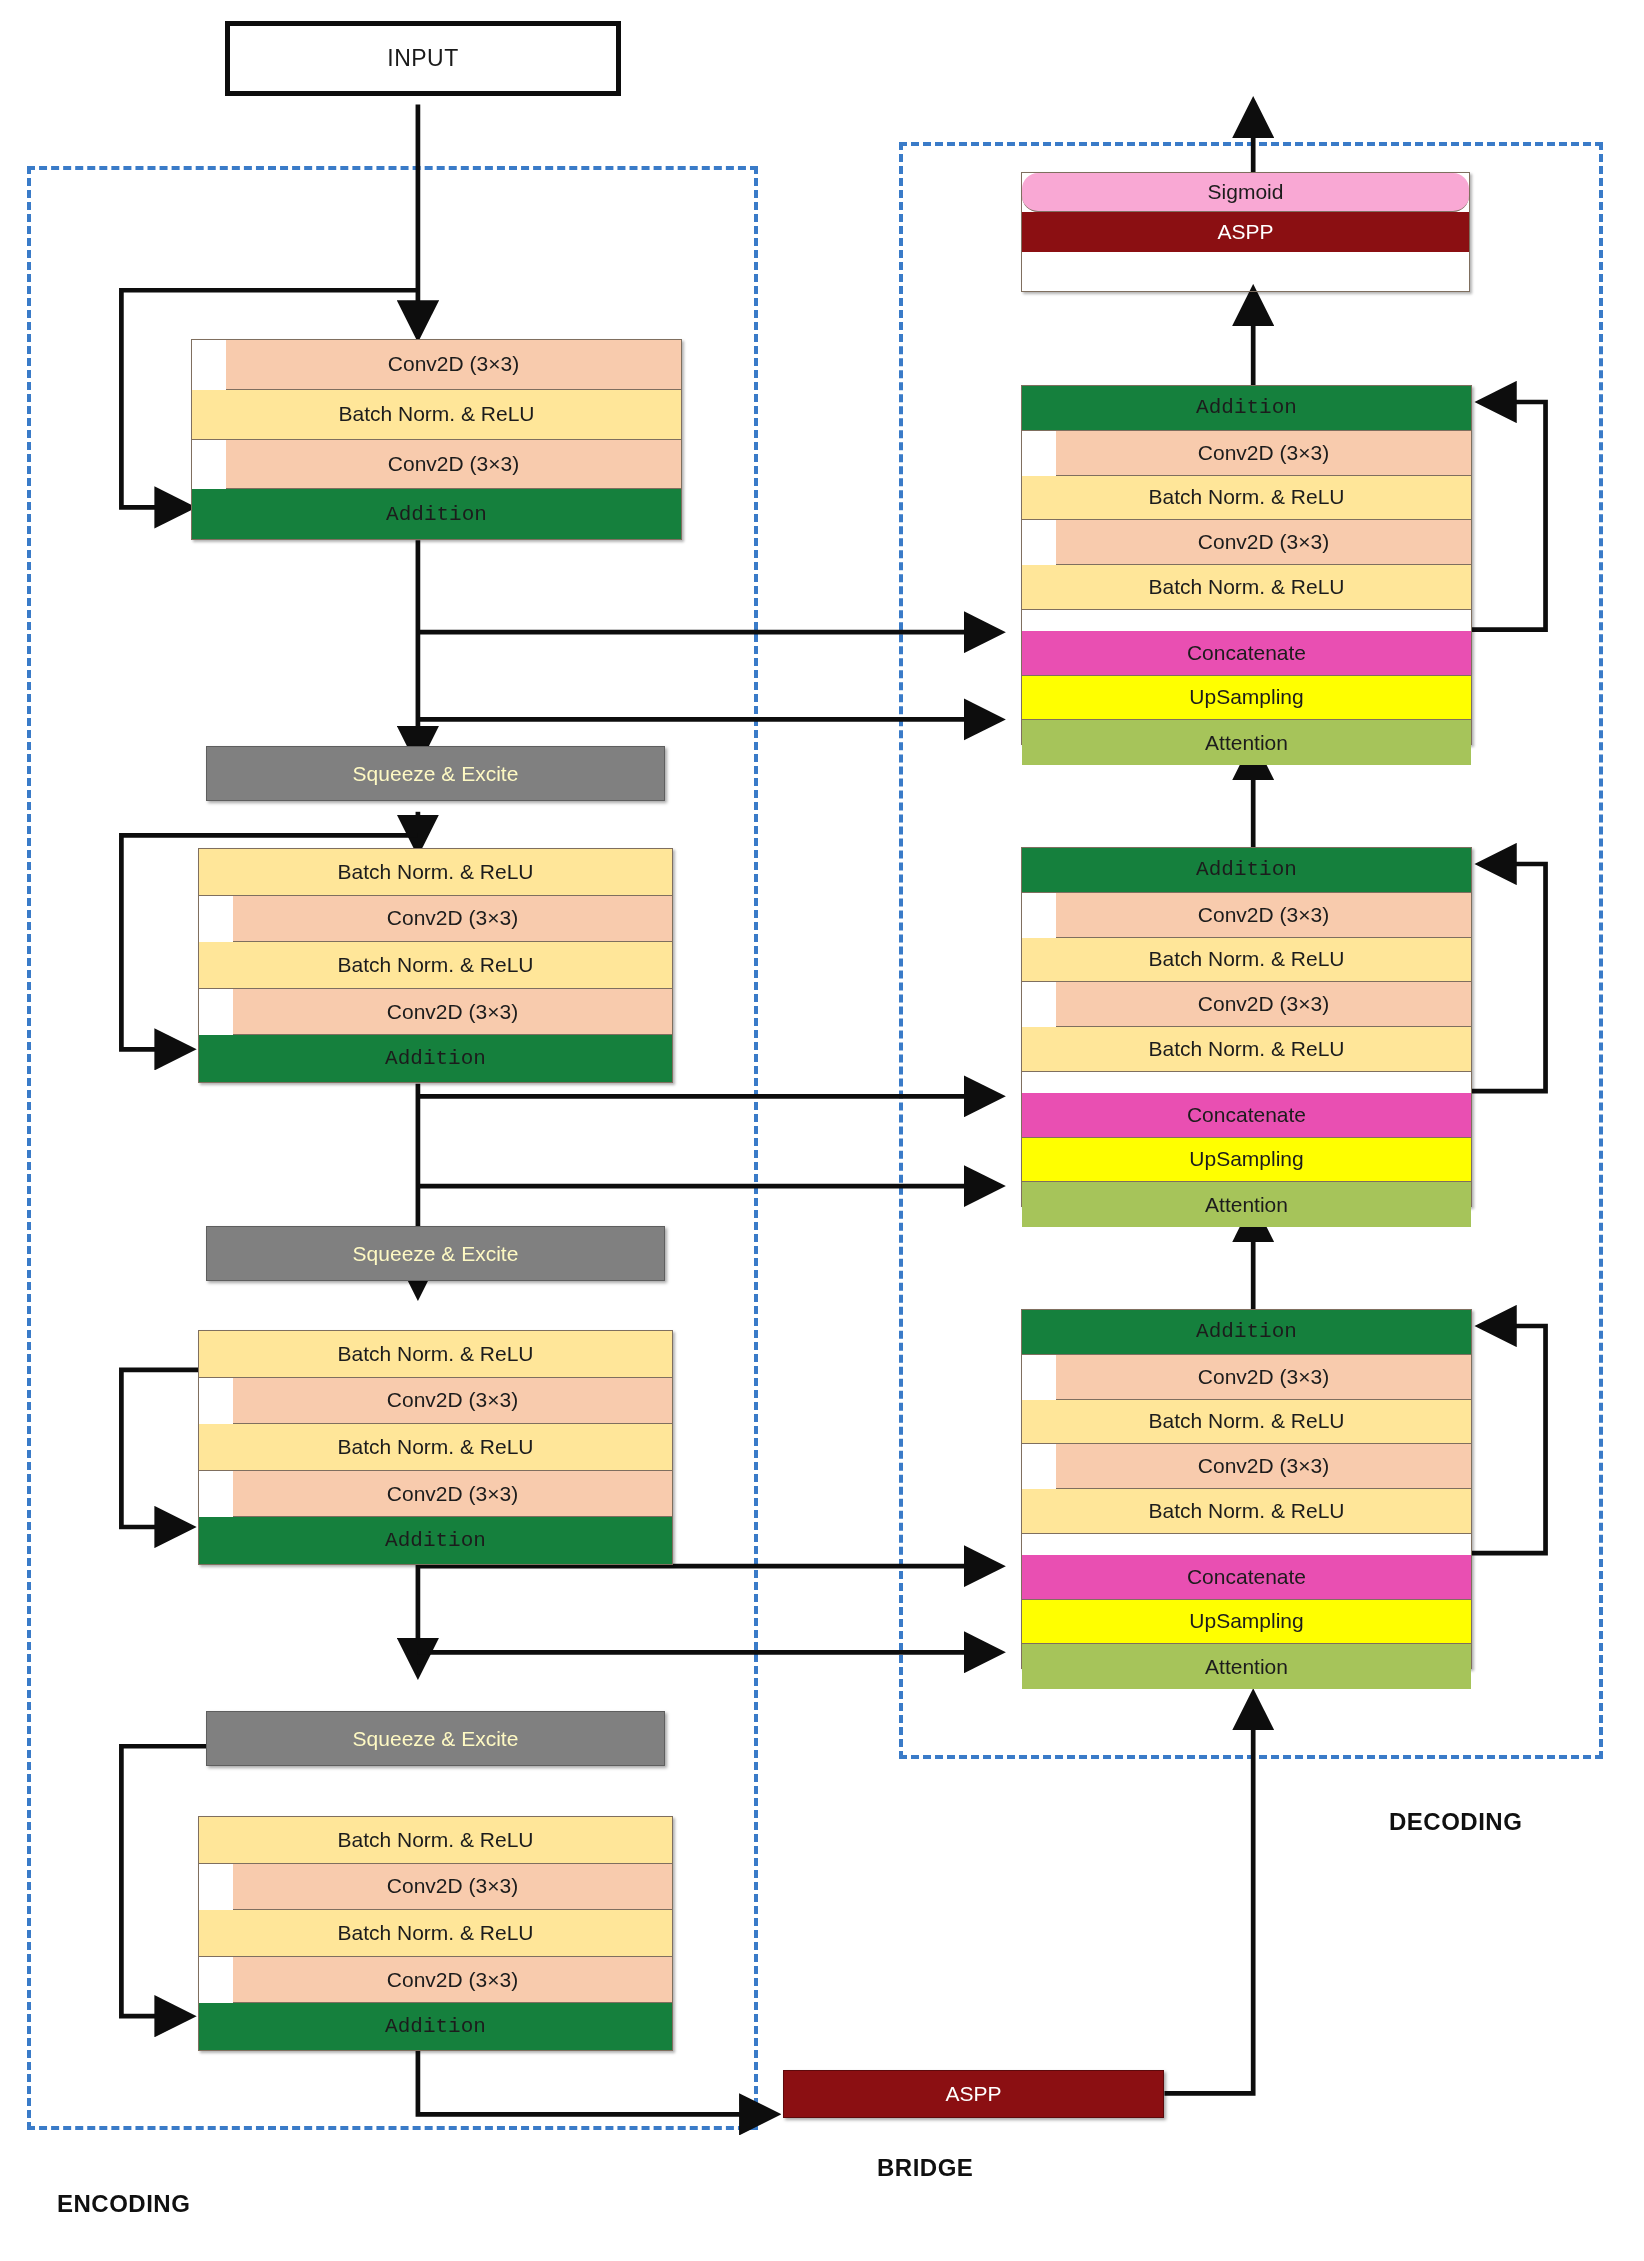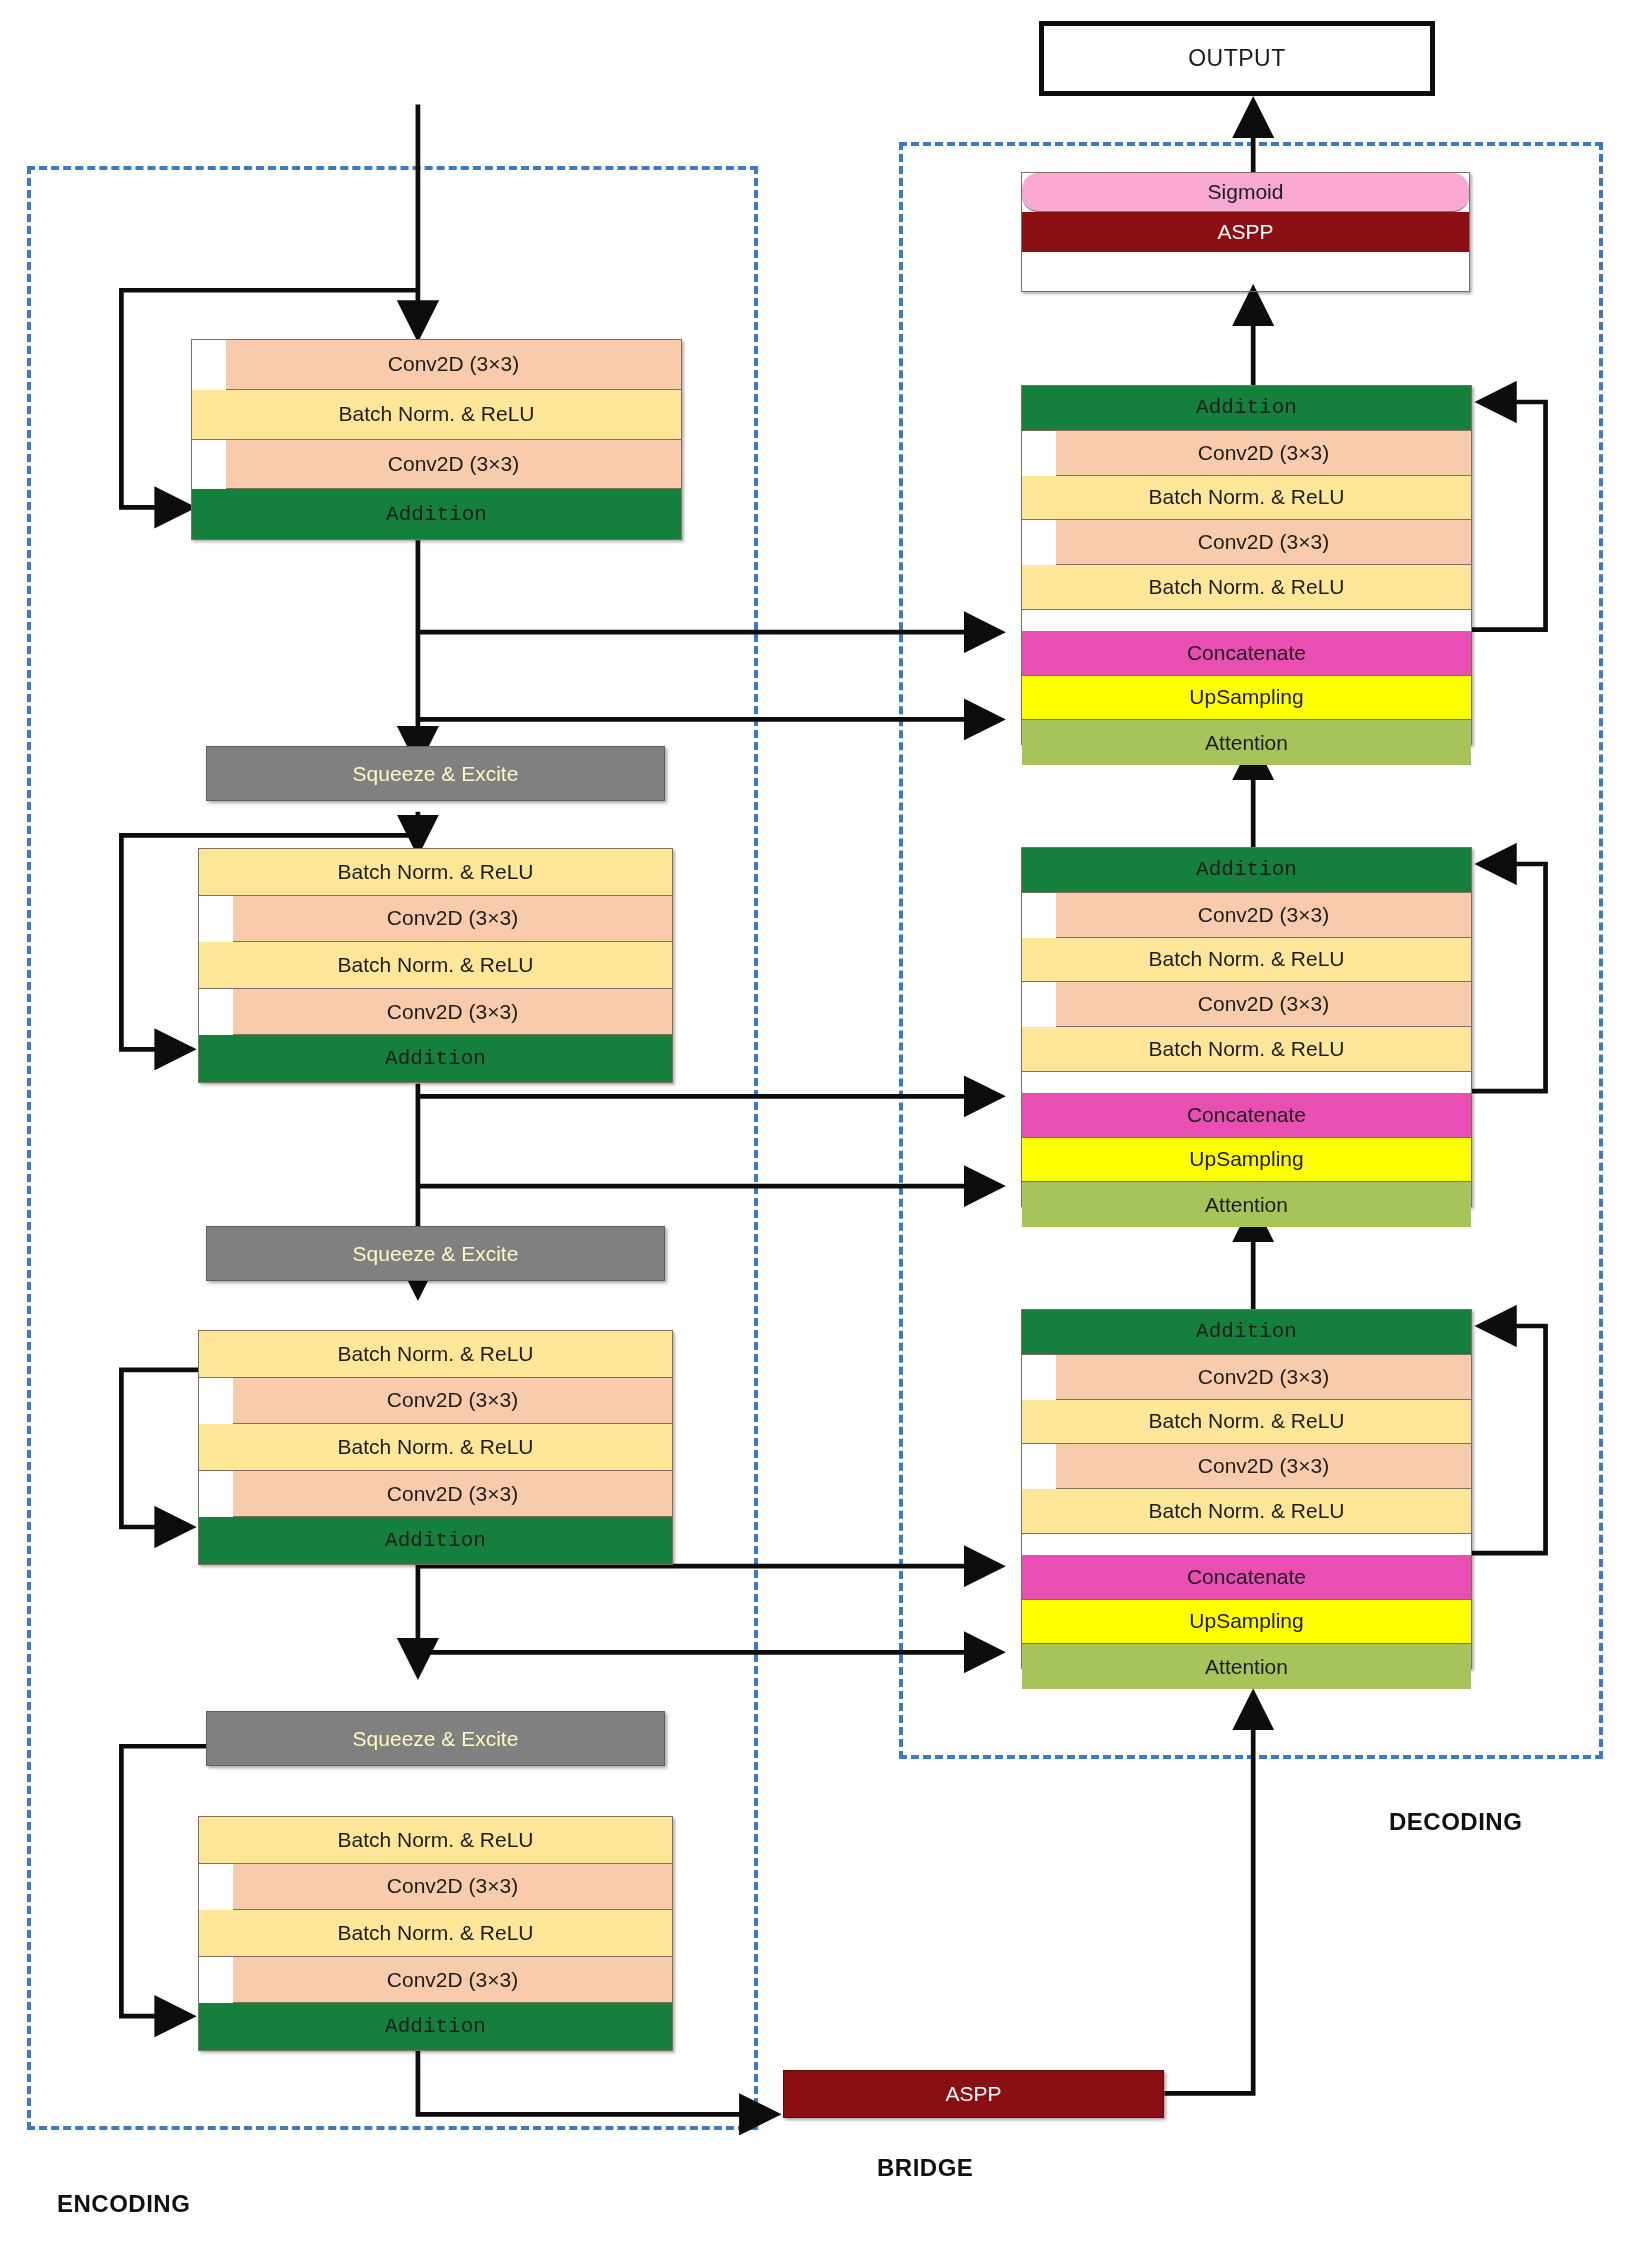--- a/index.html
+++ b/index.html
@@ -103,22 +103,22 @@
       <path d="M2818,2090 L2960,2090 L2960,1655 L2840,1655" marker-end="url(#ah)"></path>
 
       <path d="M2400,770 L2400,560" marker-end="url(#ah)"></path>
 
       <path d="M2818,1206 L2960,1206 L2960,770 L2840,770" marker-end="url(#ah)"></path>
 
       <path d="M2400,330 L2400,200" marker-end="url(#ah)"></path>
     </g>
   </svg>
 
-  <div class="io-box" style="left:1039px;top:21px;width:386px;height:65px;">
-    <span>OUTPUT</span>
+  <div class="io-box" style="left:225px;top:21px;width:386px;height:65px;">
+    <span>INPUT</span>
   </div>
 
   <div class="stack" style="left:191px;top:339px;width:491px;height:201px;">
       <div class="lay c-conv" style="height: 25%;">Conv2D (3×3)</div>
       <div class="lay c-bn" style="height: 25%;">Batch Norm. &amp;  ReLU</div>
       <div class="lay c-conv" style="height: 25%;">Conv2D (3×3)</div>
       <div class="lay c-add" style="height: 25%;">Addition</div>
     </div>
 
   <div class="stack" style="left:198px;top:848px;width:475px;height:235px;">

